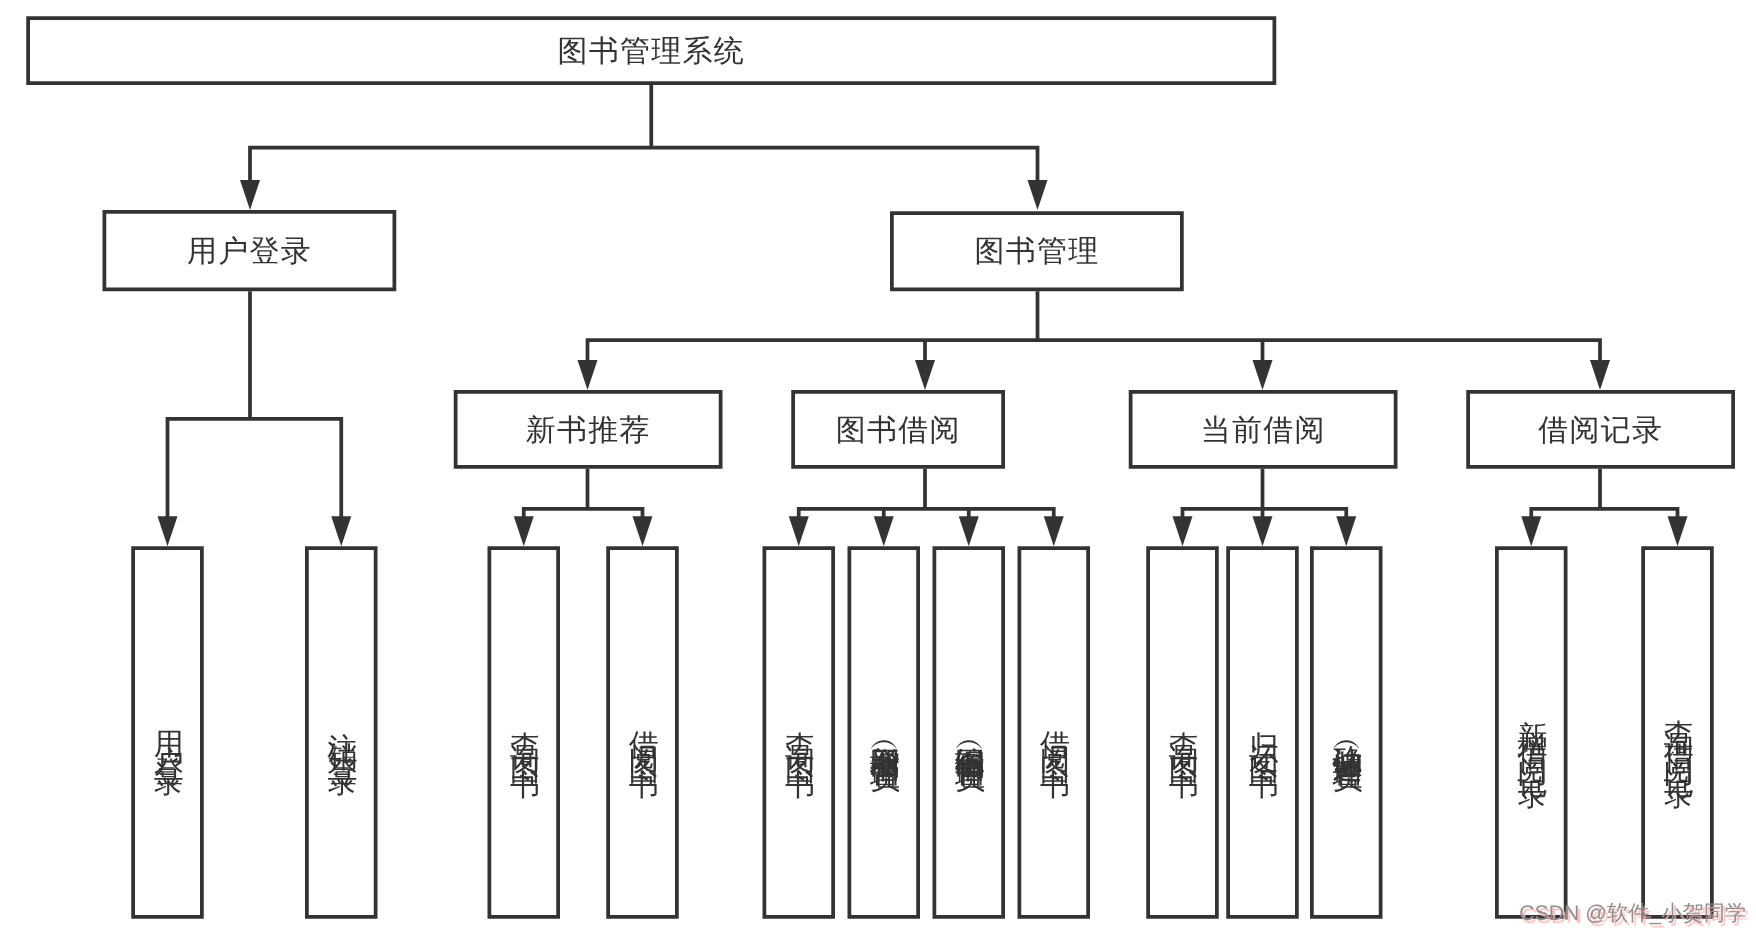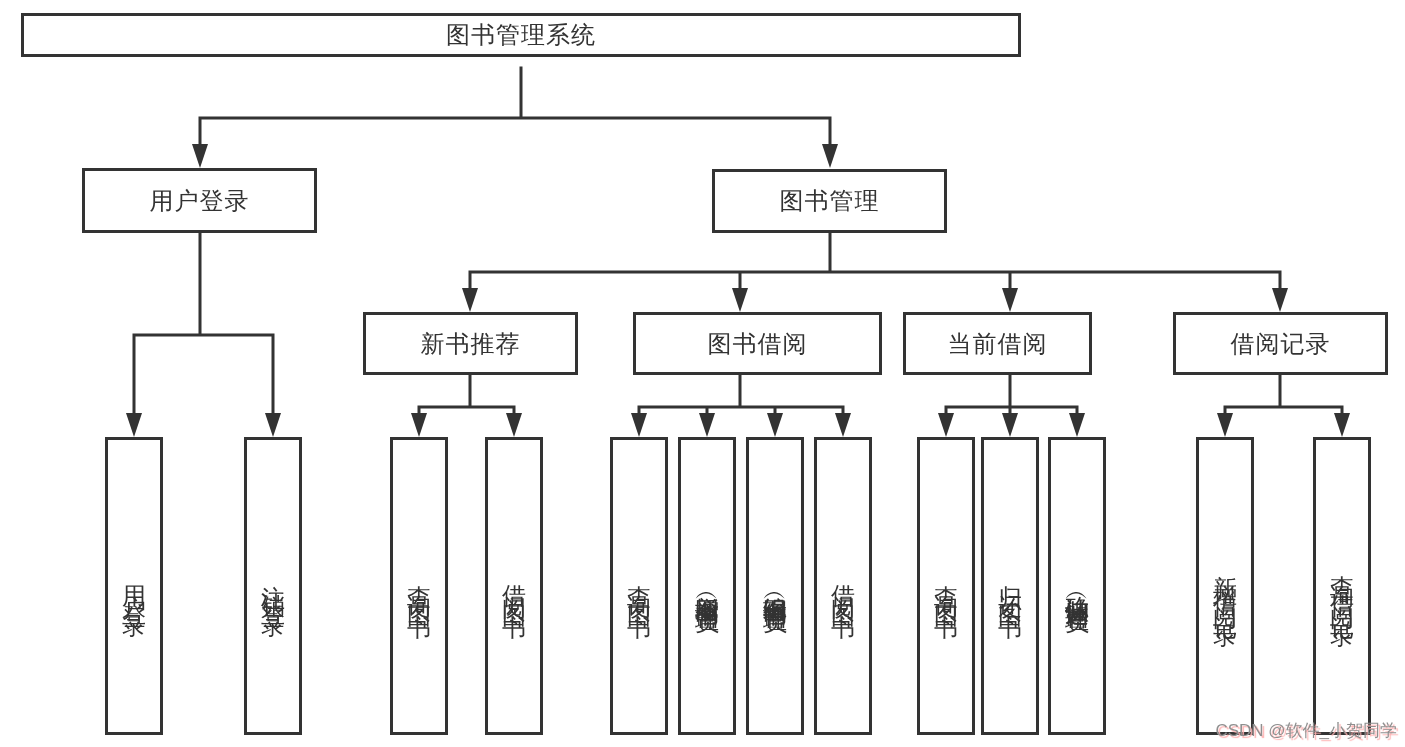--- a/index.html
+++ b/index.html
@@ -92,28 +92,28 @@
       <polygon points="767,413 783,413 775,437"></polygon>
       <polygon points="835,413 851,413 843,437"></polygon>
       <polygon points="938,413 954,413 946,437"></polygon>
       <polygon points="1002,413 1018,413 1010,437"></polygon>
       <polygon points="1069,413 1085,413 1077,437"></polygon>
       <polygon points="1217,413 1233,413 1225,437"></polygon>
       <polygon points="1334,413 1350,413 1342,437"></polygon>
     </g>
   </svg>
 
-  <div class="box h-box" style="left:21px;top:13px;width:1000px;height:44px;">图书管理系统</div>
+  <div class="box h-box" style="left:21px;top:13px;width:1000px;height:55px;">图书管理系统</div>
 
   <div class="box h-box" style="left:82px;top:168px;width:235px;height:65px;">用户登录</div>
   <div class="box h-box" style="left:363px;top:312px;width:215px;height:63px;">新书推荐</div>
 
   <div class="box h-box" style="left:712px;top:169px;width:235px;height:64px;">图书管理</div>
-  <div class="box h-box" style="left:633px;top:312px;width:249px;height:63px;">图书借阅</div>
-  <div class="box h-box" style="left:903px;top:312px;width:189px;height:63px;">当前借阅</div>
+  <div class="box h-box" style="left:633px;top:312px;width:171px;height:63px;">图书借阅</div>
+  <div class="box h-box" style="left:903px;top:312px;width:215px;height:63px;">当前借阅</div>
   <div class="box h-box" style="left:1173px;top:312px;width:215px;height:63px;">借阅记录</div>
 
   <div class="box v-box" style="left:105px;top:437px;width:58px;height:298px;">用户登录</div>
   <div class="box v-box" style="left:244px;top:437px;width:58px;height:298px;">注销登录</div>
 
   <div class="box v-box" style="left:390px;top:437px;width:58px;height:298px;">查询图书</div>
   <div class="box v-box" style="left:485px;top:437px;width:58px;height:298px;">借阅图书</div>
 
   <div class="box v-box" style="left:610px;top:437px;width:58px;height:298px;">查询图书</div>
   <div class="box v-box long" style="left:678px;top:437px;width:58px;height:298px;">新增图书（管理员）</div>

